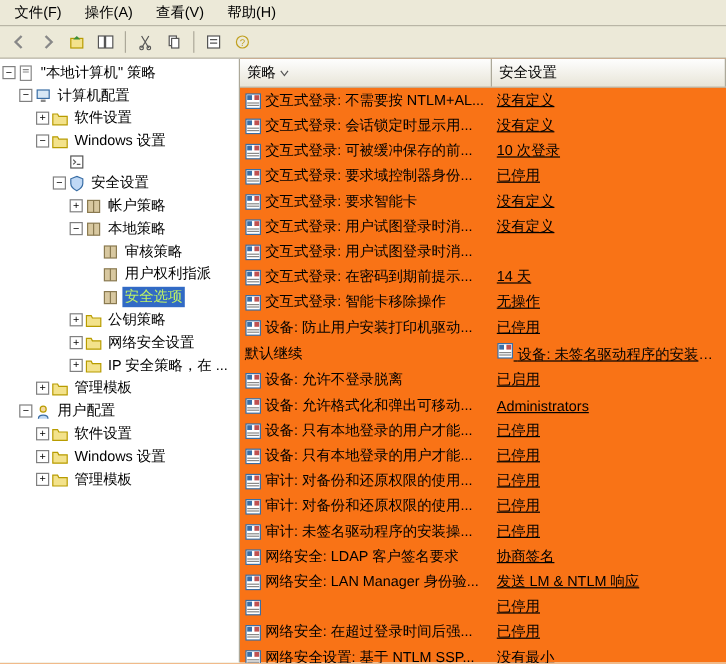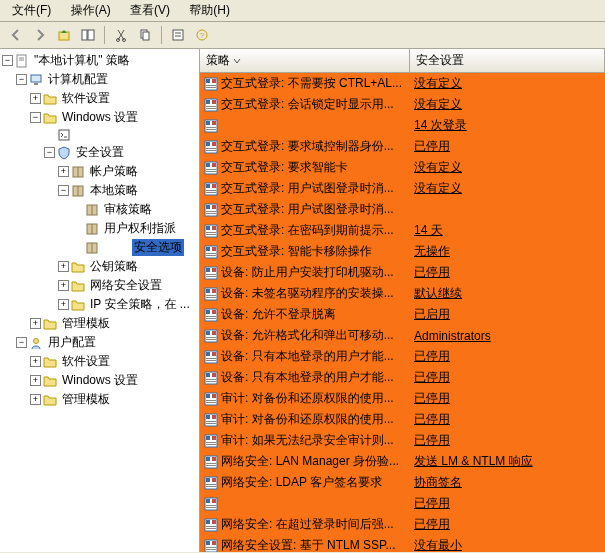--- a/index.html
+++ b/index.html
@@ -16,21 +16,21 @@
 .hcol { padding: 3px 6px; border-right: 1px solid #aca899; font-weight: normal; background: linear-gradient(#fefefe,#e8e5d8); }
 .hcol:first-child { width: 210px; }
 .hcol:nth-child(2) { flex: 1; }
 .rows { overflow: auto; flex: 1; }
 .row { display: flex; padding: 1px 0; align-items: center; }
 .rcell { padding: 1px 4px; white-space: nowrap; overflow: hidden; text-overflow: ellipsis; }
 .rcell:first-child { width: 210px; display: flex; align-items: center; gap: 3px; }
 .rcell:nth-child(2) { flex: 1; text-decoration: underline; }
 .pico { width: 14px; height: 14px; flex-shrink: 0; }
 .tree-node { display: flex; align-items: center; padding: 1px 0; white-space: nowrap; }
-.tree-node.selected .lbl { background: #316ac5; color: #000000; margin-left: 30px; }
+.tree-node.selected .lbl { background: #316ac5; color: #bef264; }
 .expander { width: 11px; height: 11px; border: 1px solid #808080; display: inline-flex; align-items: center; justify-content: center; font-size: 9px; line-height: 1; margin-right: 2px; background: #fff; flex-shrink: 0; cursor: pointer; }
 .spacer { display: inline-block; }
 .ticon { width: 14px; height: 14px; margin-right: 3px; flex-shrink: 0; }
 .lbl { padding: 0 2px; }
 </style>
 </head>
 <body>
 
 <div class="menubar">
   <span>文件(F)</span>
@@ -268,21 +268,21 @@
     <div class="rows" id="rows">
         <div class="row">
           <div class="rcell">
             <svg class="pico" viewBox="0 0 14 14">
               <rect x="1" y="1" width="12" height="12" fill="#fff" stroke="#3a6ea5"></rect>
               <rect x="2" y="2" width="4" height="4" fill="#3a6ea5"></rect>
               <rect x="8" y="2" width="4" height="4" fill="#c05050"></rect>
               <rect x="2" y="8" width="10" height="1" fill="#888"></rect>
               <rect x="2" y="10" width="10" height="1" fill="#888"></rect>
             </svg>
-            <span>交互式登录: 不需要按 CTRL+AL...</span>
+            <span>交互式登录: 不需要按 NTLM+AL...</span>
           </div>
           <div class="rcell">没有定义</div>
         </div>
         <div class="row">
           <div class="rcell">
             <svg class="pico" viewBox="0 0 14 14">
               <rect x="1" y="1" width="12" height="12" fill="#fff" stroke="#3a6ea5"></rect>
               <rect x="2" y="2" width="4" height="4" fill="#3a6ea5"></rect>
               <rect x="8" y="2" width="4" height="4" fill="#c05050"></rect>
               <rect x="2" y="8" width="10" height="1" fill="#888"></rect>
@@ -294,22 +294,23 @@
         </div>
         <div class="row">
           <div class="rcell">
             <svg class="pico" viewBox="0 0 14 14">
               <rect x="1" y="1" width="12" height="12" fill="#fff" stroke="#3a6ea5"></rect>
               <rect x="2" y="2" width="4" height="4" fill="#3a6ea5"></rect>
               <rect x="8" y="2" width="4" height="4" fill="#c05050"></rect>
               <rect x="2" y="8" width="10" height="1" fill="#888"></rect>
               <rect x="2" y="10" width="10" height="1" fill="#888"></rect>
             </svg>
-          </div>
-          <div class="rcell">14 次登录</div>
+            <span>交互式登录: 可被缓冲保存的前...</span>
+          </div>
+          <div class="rcell">10 次登录</div>
         </div>
         <div class="row">
           <div class="rcell">
             <svg class="pico" viewBox="0 0 14 14">
               <rect x="1" y="1" width="12" height="12" fill="#fff" stroke="#3a6ea5"></rect>
               <rect x="2" y="2" width="4" height="4" fill="#3a6ea5"></rect>
               <rect x="8" y="2" width="4" height="4" fill="#c05050"></rect>
               <rect x="2" y="8" width="10" height="1" fill="#888"></rect>
               <rect x="2" y="10" width="10" height="1" fill="#888"></rect>
             </svg>
@@ -389,31 +390,31 @@
               <rect x="2" y="2" width="4" height="4" fill="#3a6ea5"></rect>
               <rect x="8" y="2" width="4" height="4" fill="#c05050"></rect>
               <rect x="2" y="8" width="10" height="1" fill="#888"></rect>
               <rect x="2" y="10" width="10" height="1" fill="#888"></rect>
             </svg>
             <span>设备: 防止用户安装打印机驱动...</span>
           </div>
           <div class="rcell">已停用</div>
         </div>
         <div class="row">
+          <div class="rcell">默认继续</div>
           <div class="rcell">
             <svg class="pico" viewBox="0 0 14 14">
               <rect x="1" y="1" width="12" height="12" fill="#fff" stroke="#3a6ea5"></rect>
               <rect x="2" y="2" width="4" height="4" fill="#3a6ea5"></rect>
               <rect x="8" y="2" width="4" height="4" fill="#c05050"></rect>
               <rect x="2" y="8" width="10" height="1" fill="#888"></rect>
               <rect x="2" y="10" width="10" height="1" fill="#888"></rect>
             </svg>
             <span>设备: 未签名驱动程序的安装操...</span>
           </div>
-          <div class="rcell">默认继续</div>
         </div>
         <div class="row">
           <div class="rcell">
             <svg class="pico" viewBox="0 0 14 14">
               <rect x="1" y="1" width="12" height="12" fill="#fff" stroke="#3a6ea5"></rect>
               <rect x="2" y="2" width="4" height="4" fill="#3a6ea5"></rect>
               <rect x="8" y="2" width="4" height="4" fill="#c05050"></rect>
               <rect x="2" y="8" width="10" height="1" fill="#888"></rect>
               <rect x="2" y="10" width="10" height="1" fill="#888"></rect>
             </svg>
@@ -488,49 +489,49 @@
         </div>
         <div class="row">
           <div class="rcell">
             <svg class="pico" viewBox="0 0 14 14">
               <rect x="1" y="1" width="12" height="12" fill="#fff" stroke="#3a6ea5"></rect>
               <rect x="2" y="2" width="4" height="4" fill="#3a6ea5"></rect>
               <rect x="8" y="2" width="4" height="4" fill="#c05050"></rect>
               <rect x="2" y="8" width="10" height="1" fill="#888"></rect>
               <rect x="2" y="10" width="10" height="1" fill="#888"></rect>
             </svg>
-            <span>审计: 如果无法纪录安全审计则...</span>
-          </div>
-          <div class="rcell">已停用</div>
+            <span>审计: 未签名驱动程序的安装操...</span>
+          </div>
+          <div class="rcell">已停用</div>
+        </div>
+        <div class="row">
+          <div class="rcell">
+            <svg class="pico" viewBox="0 0 14 14">
+              <rect x="1" y="1" width="12" height="12" fill="#fff" stroke="#3a6ea5"></rect>
+              <rect x="2" y="2" width="4" height="4" fill="#3a6ea5"></rect>
+              <rect x="8" y="2" width="4" height="4" fill="#c05050"></rect>
+              <rect x="2" y="8" width="10" height="1" fill="#888"></rect>
+              <rect x="2" y="10" width="10" height="1" fill="#888"></rect>
+            </svg>
+            <span>网络安全: LDAP 客户签名要求</span>
+          </div>
+          <div class="rcell">协商签名</div>
         </div>
         <div class="row">
           <div class="rcell">
             <svg class="pico" viewBox="0 0 14 14">
               <rect x="1" y="1" width="12" height="12" fill="#fff" stroke="#3a6ea5"></rect>
               <rect x="2" y="2" width="4" height="4" fill="#3a6ea5"></rect>
               <rect x="8" y="2" width="4" height="4" fill="#c05050"></rect>
               <rect x="2" y="8" width="10" height="1" fill="#888"></rect>
               <rect x="2" y="10" width="10" height="1" fill="#888"></rect>
             </svg>
             <span>网络安全: LAN Manager 身份验...</span>
           </div>
           <div class="rcell">发送 LM &amp; NTLM 响应</div>
-        </div>
-        <div class="row">
-          <div class="rcell">
-            <svg class="pico" viewBox="0 0 14 14">
-              <rect x="1" y="1" width="12" height="12" fill="#fff" stroke="#3a6ea5"></rect>
-              <rect x="2" y="2" width="4" height="4" fill="#3a6ea5"></rect>
-              <rect x="8" y="2" width="4" height="4" fill="#c05050"></rect>
-              <rect x="2" y="8" width="10" height="1" fill="#888"></rect>
-              <rect x="2" y="10" width="10" height="1" fill="#888"></rect>
-            </svg>
-            <span>网络安全: LDAP 客户签名要求</span>
-          </div>
-          <div class="rcell">协商签名</div>
         </div>
         <div class="row">
           <div class="rcell">
             <svg class="pico" viewBox="0 0 14 14">
               <rect x="1" y="1" width="12" height="12" fill="#fff" stroke="#3a6ea5"></rect>
               <rect x="2" y="2" width="4" height="4" fill="#3a6ea5"></rect>
               <rect x="8" y="2" width="4" height="4" fill="#c05050"></rect>
               <rect x="2" y="8" width="10" height="1" fill="#888"></rect>
               <rect x="2" y="10" width="10" height="1" fill="#888"></rect>
             </svg>

